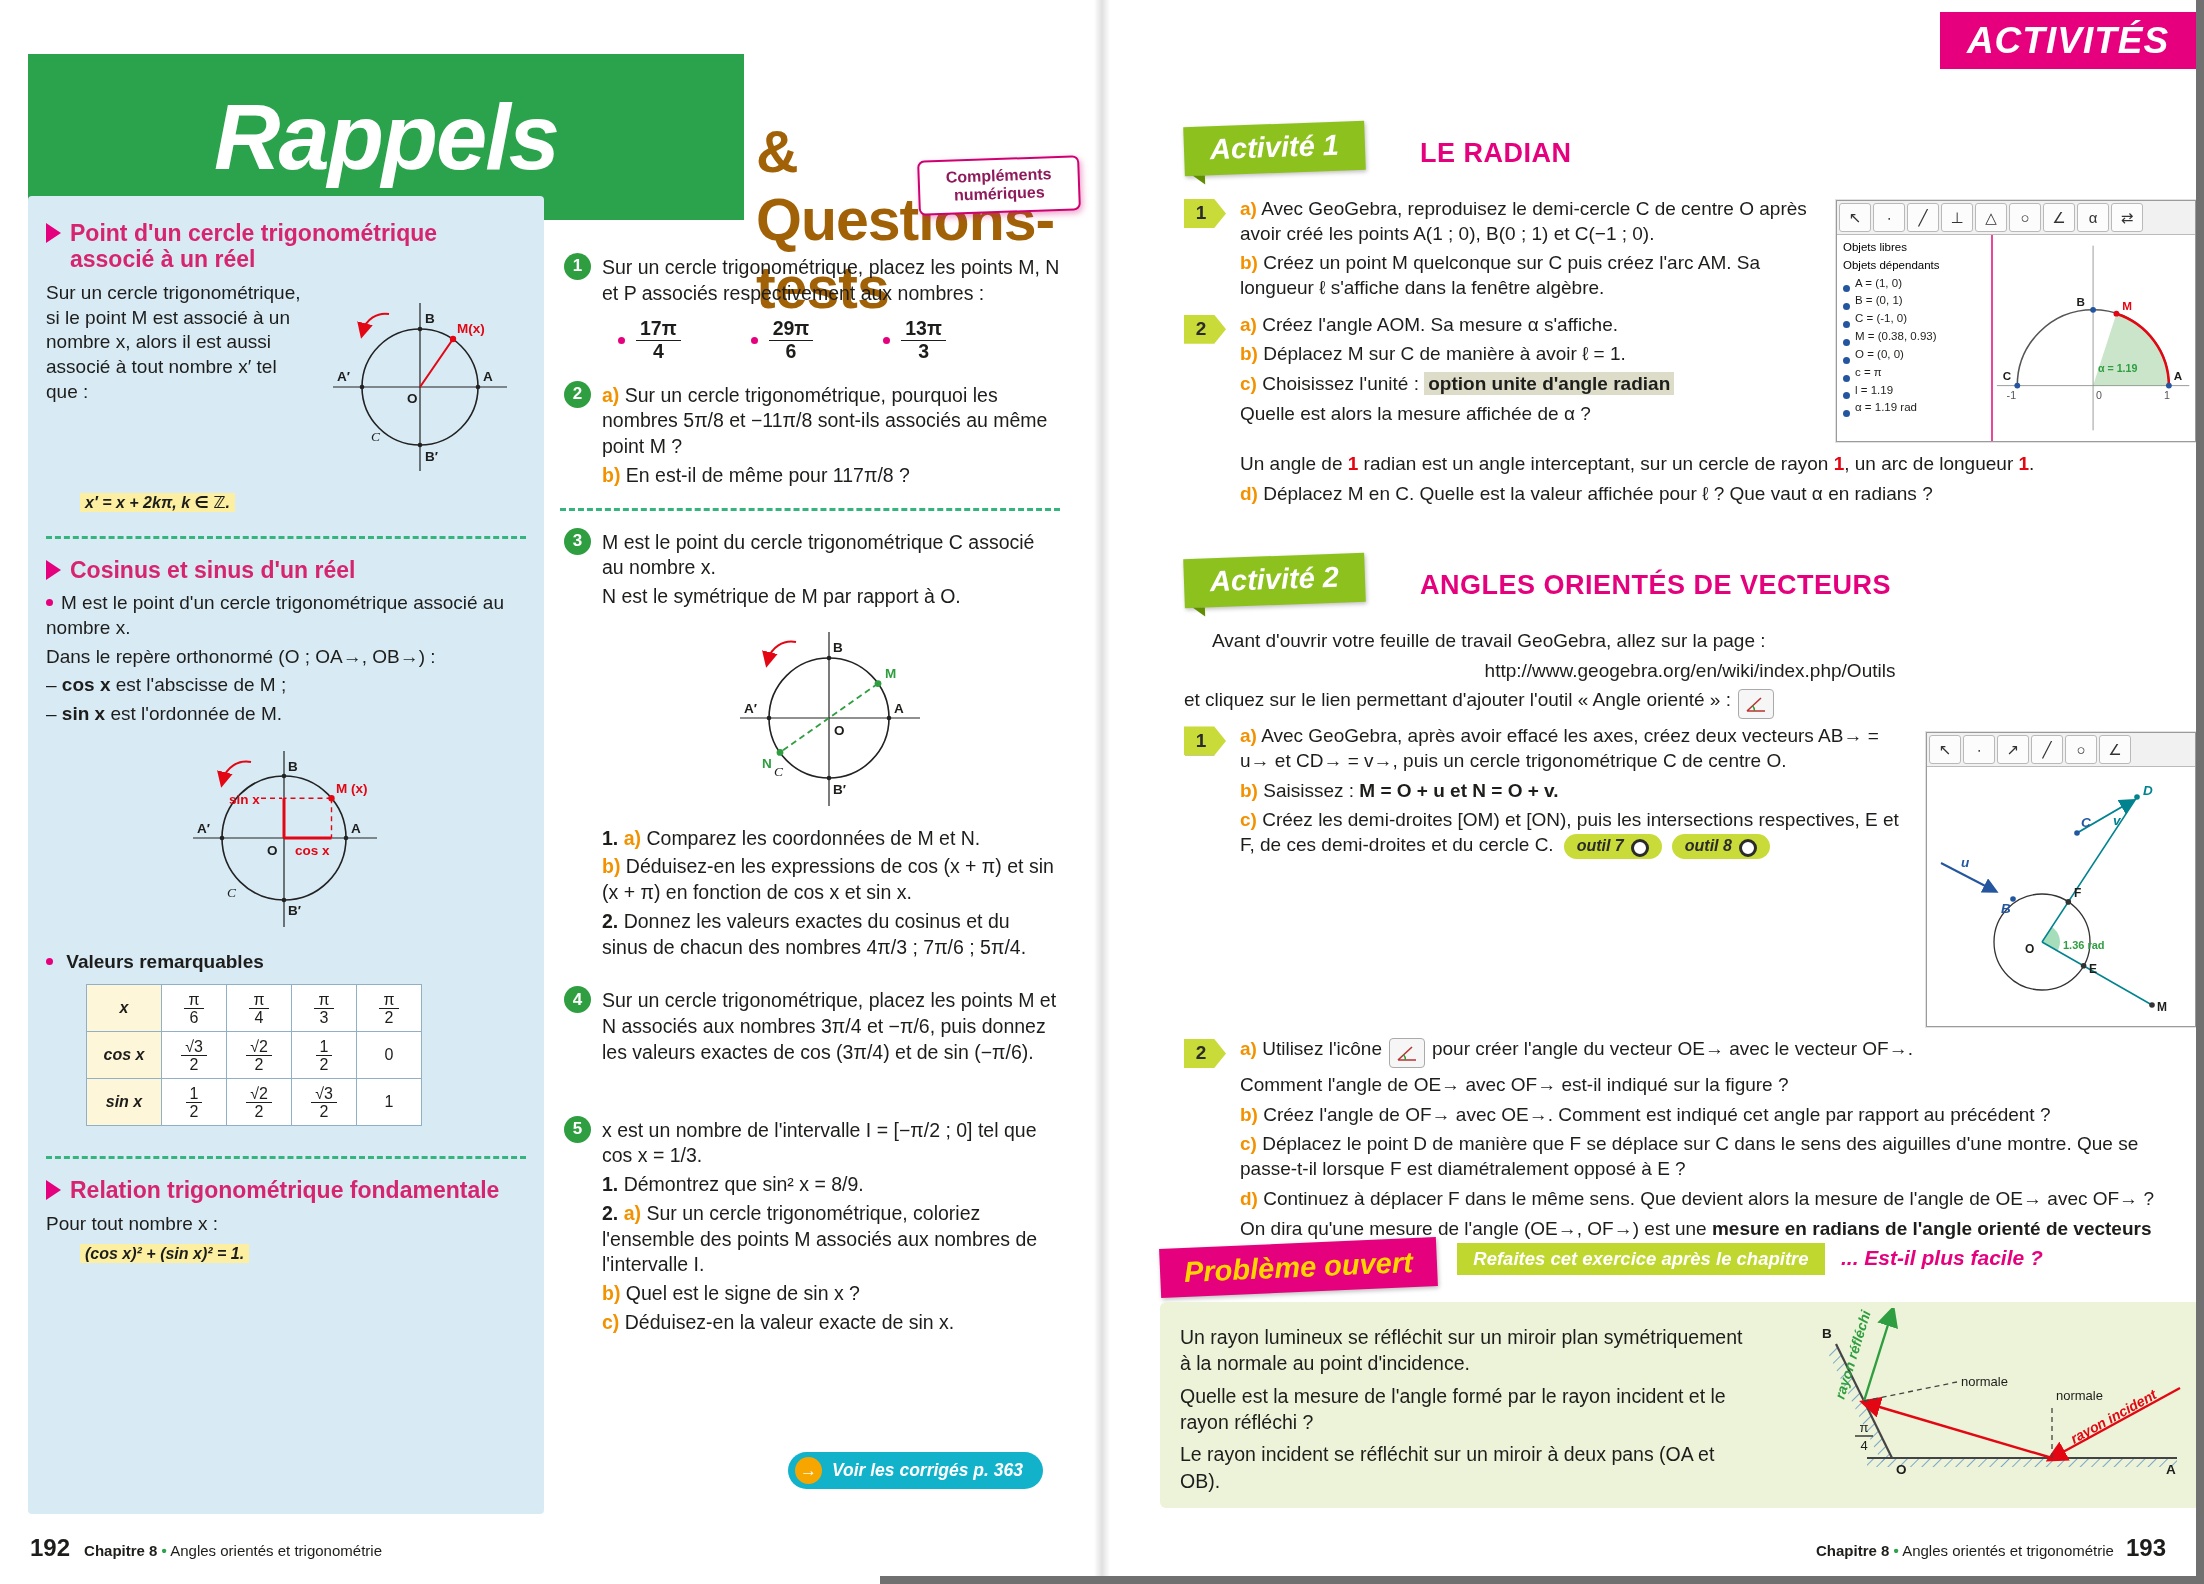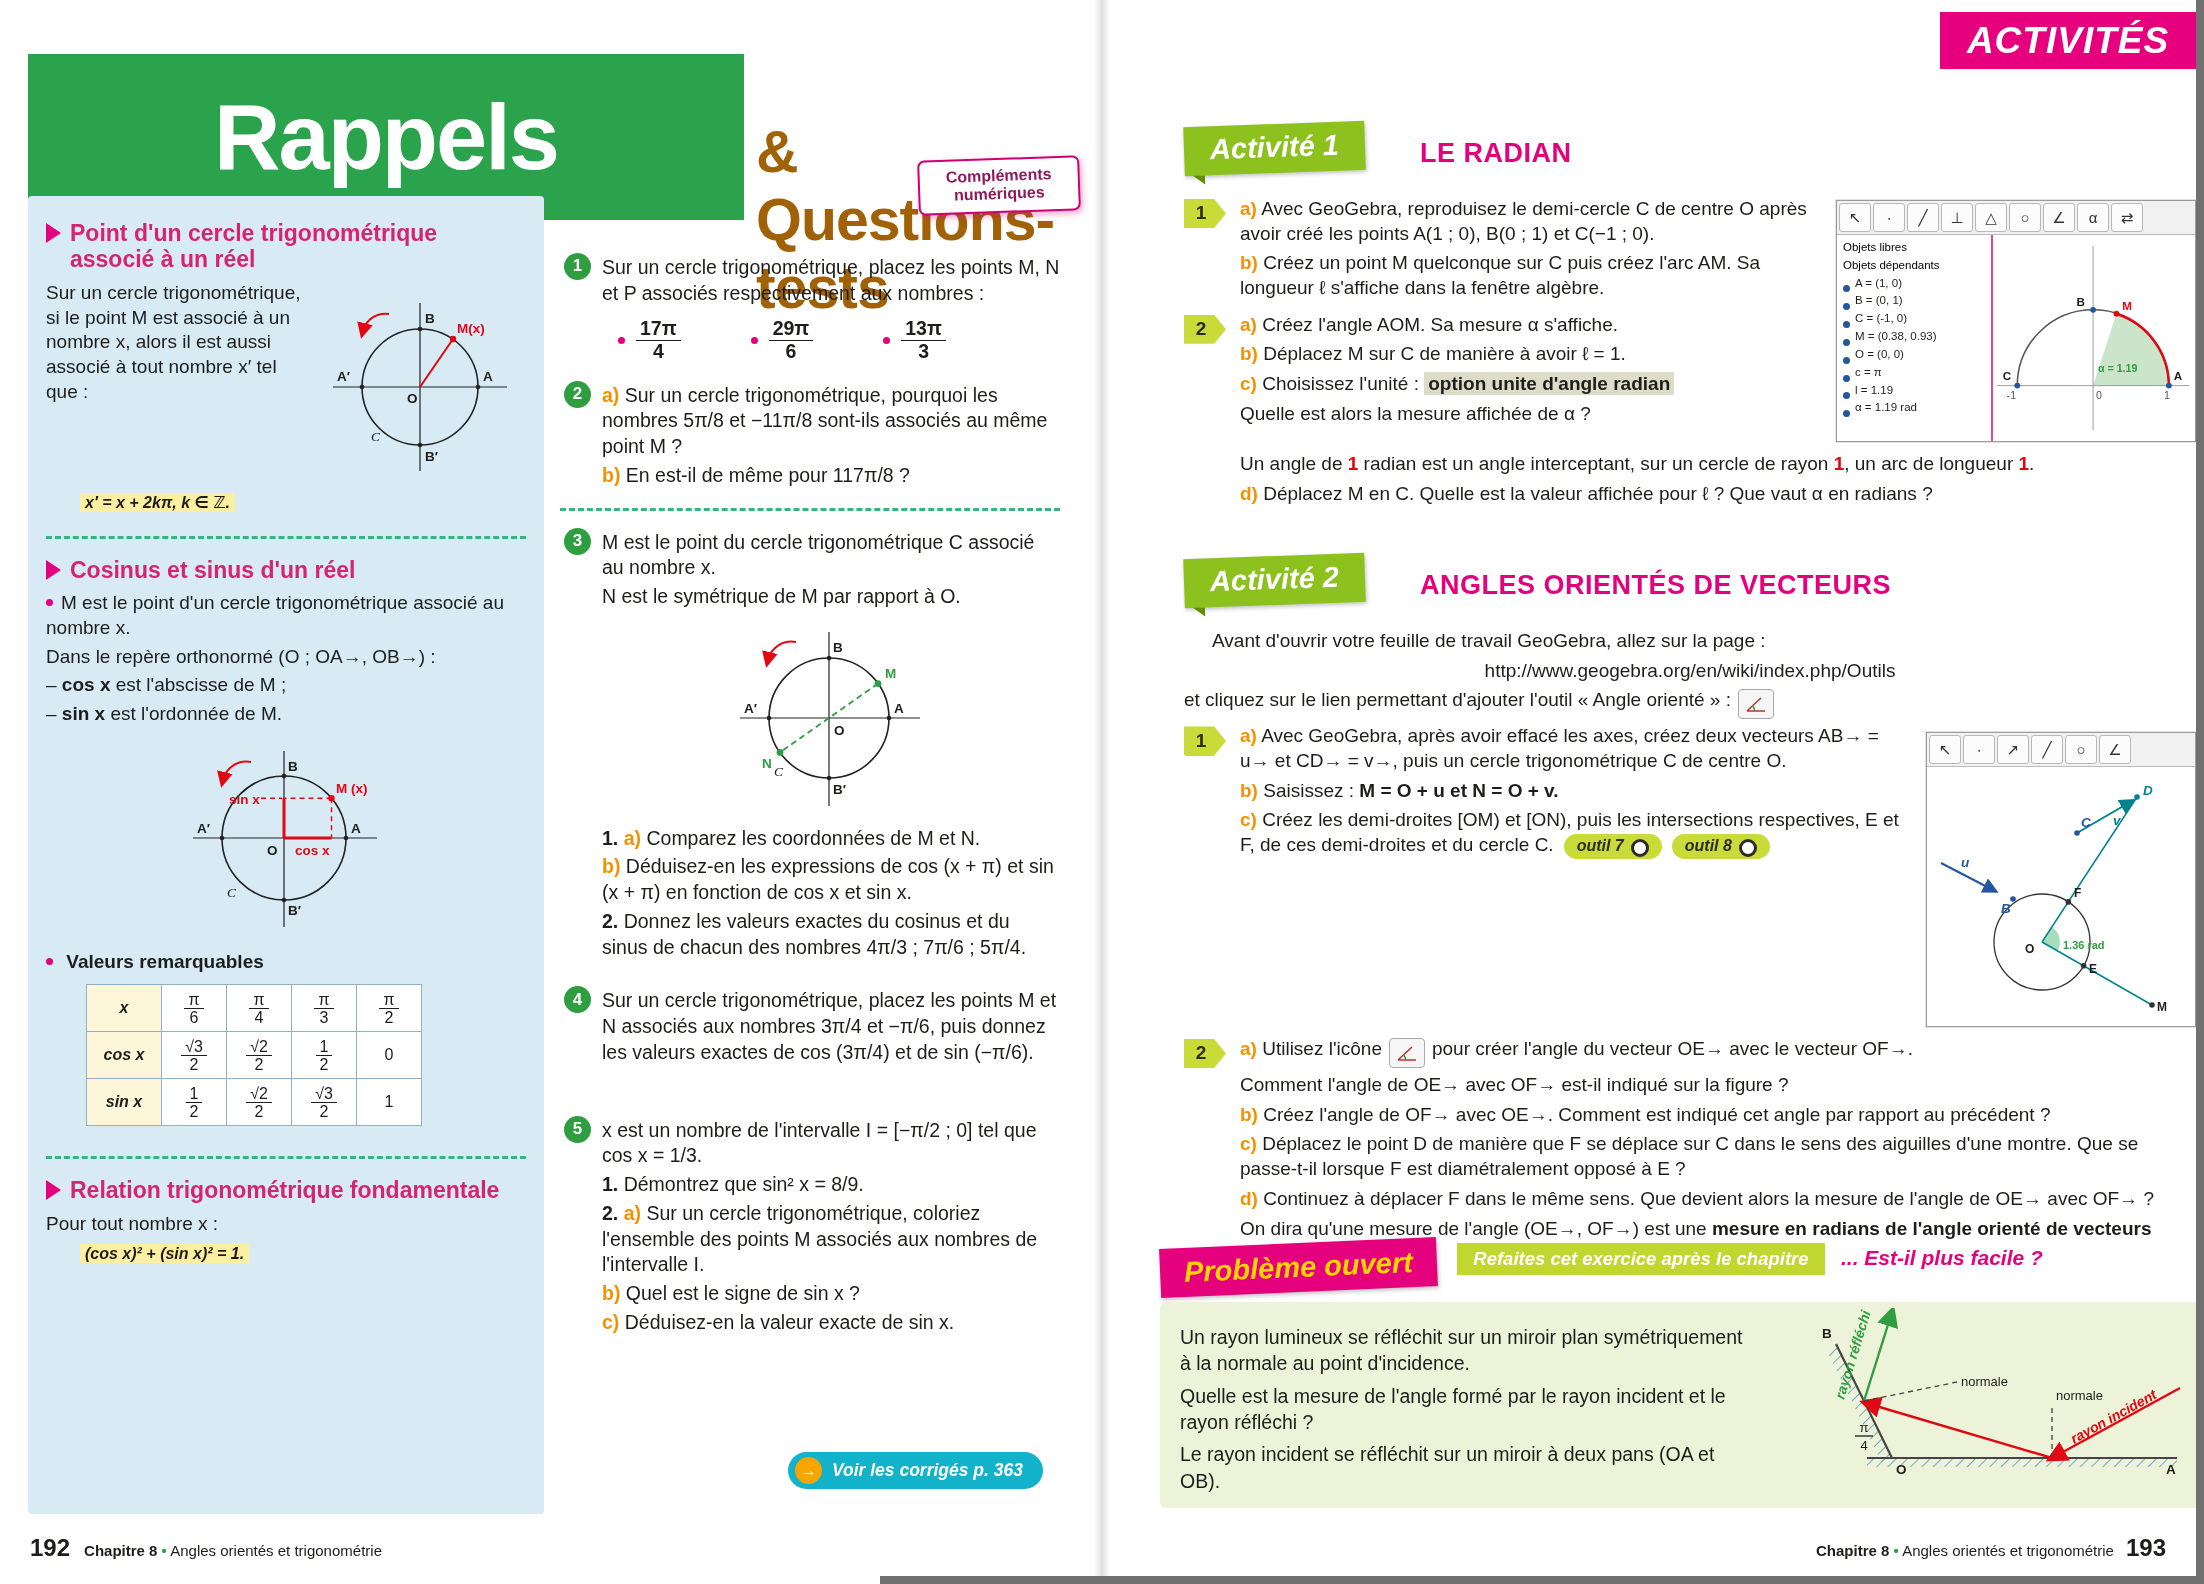--- a/index.html
+++ b/index.html
@@ -8,21 +8,21 @@
   .page{position:absolute;top:0;height:1584px;background:#fff;}
   #pageL{left:0;width:1102px;}
   #pageR{left:1102px;width:1102px;}
   .spine{position:absolute;left:1094px;top:0;width:16px;height:1584px;
          background:linear-gradient(90deg,rgba(0,0,0,0) 0%,rgba(0,0,0,.12) 50%,rgba(0,0,0,0) 100%);}
   .edge-r{position:absolute;right:0;top:0;width:8px;height:1584px;background:#707070;}
   .edge-b{position:absolute;left:880px;right:0;bottom:0;height:8px;background:#707070;}
 
   
   .green-band{position:absolute;left:28px;top:54px;width:716px;height:166px;background:#2aa34c;
-              display:flex;align-items:center;justify-content:center;}
+              display:flex;align-items:center;justify-content:center;font-style:italic;}
   .rappels{color:#fff;font-weight:800;font-size:92px;letter-spacing:-2px;}
   .qtests{position:absolute;left:756px;top:98px;color:#a16207;font-weight:800;font-size:59px;letter-spacing:-1px;margin-top:20px;}
   .comp-badge{position:absolute;left:918px;top:158px;width:150px;background:#fff;border:2px solid #cf0072;
               border-radius:7px;transform:rotate(-2deg);padding:7px 4px;text-align:center;color:#8e1a5c;
               font-weight:800;font-size:16px;line-height:1.15;box-shadow:2px 3px 6px rgba(207,0,114,.35);cursor:pointer;}
   .bluebox{position:absolute;left:28px;top:196px;width:516px;height:1318px;background:#d8ebf5;
            border-radius:4px;padding:22px 18px;box-sizing:border-box;}
   .h-pink{display:flex;gap:9px;color:#d6246f;font-weight:800;font-size:23px;line-height:1.15;margin:2px 0 8px;}
   .tri{flex:none;width:0;height:0;border-left:15px solid #e5007d;border-top:10px solid transparent;
        border-bottom:10px solid transparent;margin-top:3px;}

